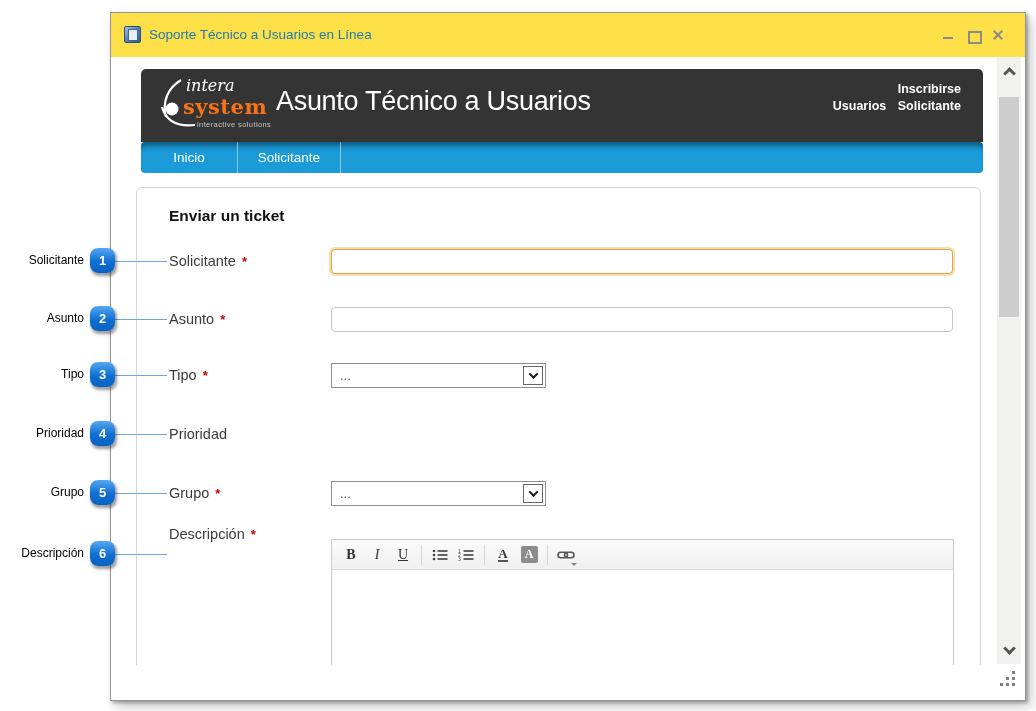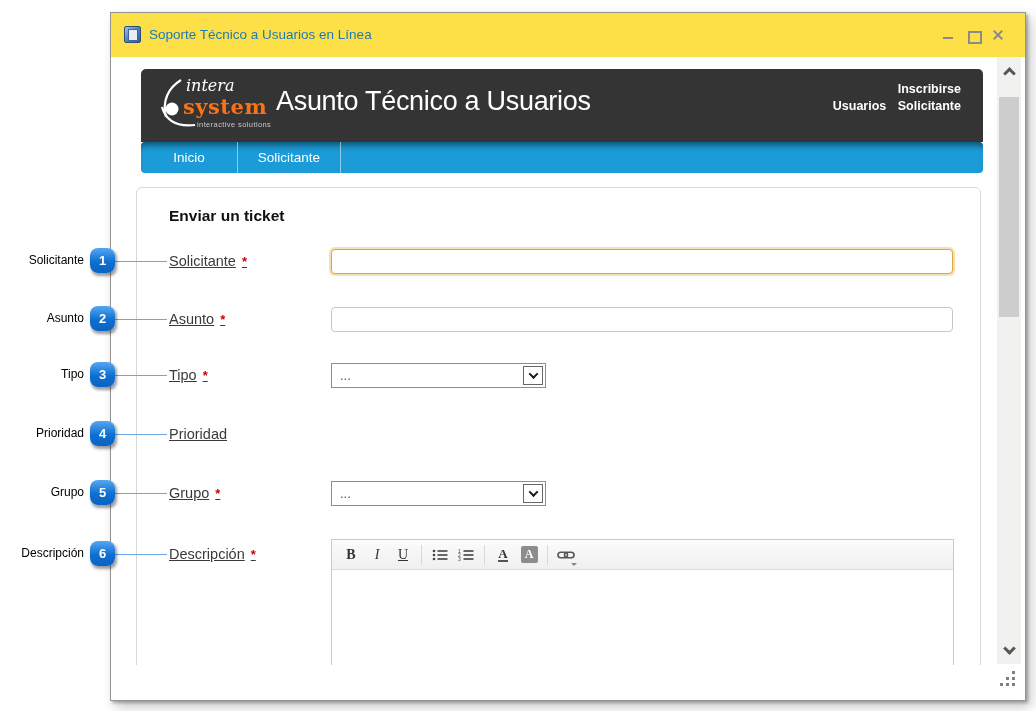--- a/index.html
+++ b/index.html
@@ -58,21 +58,21 @@
               border-right:1px solid rgba(255,255,255,.5); cursor:pointer; }
   .nav-item.n1 { width:97px; }
   .nav-item.n2 { width:103px; }
 
   
   .panel { position:absolute; left:23px; top:130px; width:845px; height:640px;
            background:#fff; border:1px solid #d8d8d8; border-radius:6px; }
   .panel-heading { position:absolute; left:32px; top:19px; font-size:15.5px;
                    font-weight:bold; color:#111;text-align:right; }
 
-  .f-label { position:absolute; left:32px; font-size:14.5px; color:#3a3a3a; white-space:nowrap;text-decoration:underline; }
+  .f-label { position:absolute; left:32px; font-size:14.5px; color:#3a3a3a; white-space:nowrap; }
   .req { color:#cc0000; font-weight:bold; margin-left:6px; font-size:13px; }
 
   .f-input { position:absolute; left:194px; width:622px; height:25px;
              border:1px solid #c6c6c6; border-radius:4px; font-size:13px; color:#333;
              padding:0 8px; outline:none; background:#fff;
              font-family:"Liberation Sans",sans-serif; }
   .f-input.focused { border-color:#dfa63d; box-shadow:0 0 0 2px rgba(240,203,122,.6); }
 
   .f-select { position:absolute; left:194px; width:215px; height:25px;
               border:1px solid #8d8d8d; background:#fff; cursor:pointer; }
@@ -205,21 +205,21 @@
       <div class="f-label" style="top:297px">
         <span>Grupo</span><span class="req">*</span>
       </div>
       <div class="f-select" style="top:293px">
         <span class="sel-value">...</span>
         <span class="sel-btn">
             <span class="sel-chev"></span>
           </span>
       </div>
 
-      <div class="f-label" style="top:358px">
+      <div class="f-label" style="top:338px">
         <span>Descripción</span><span class="req">*</span>
       </div>
       <div class="editor">
         <div class="editor-toolbar">
           <span class="tb-btn tb-b">B</span>
           <span class="tb-btn tb-i">I</span>
           <span class="tb-btn tb-u">U</span>
           <span class="tb-sep"></span>
           <span class="tb-btn">
             <svg width="16" height="14" viewBox="0 0 16 14">

